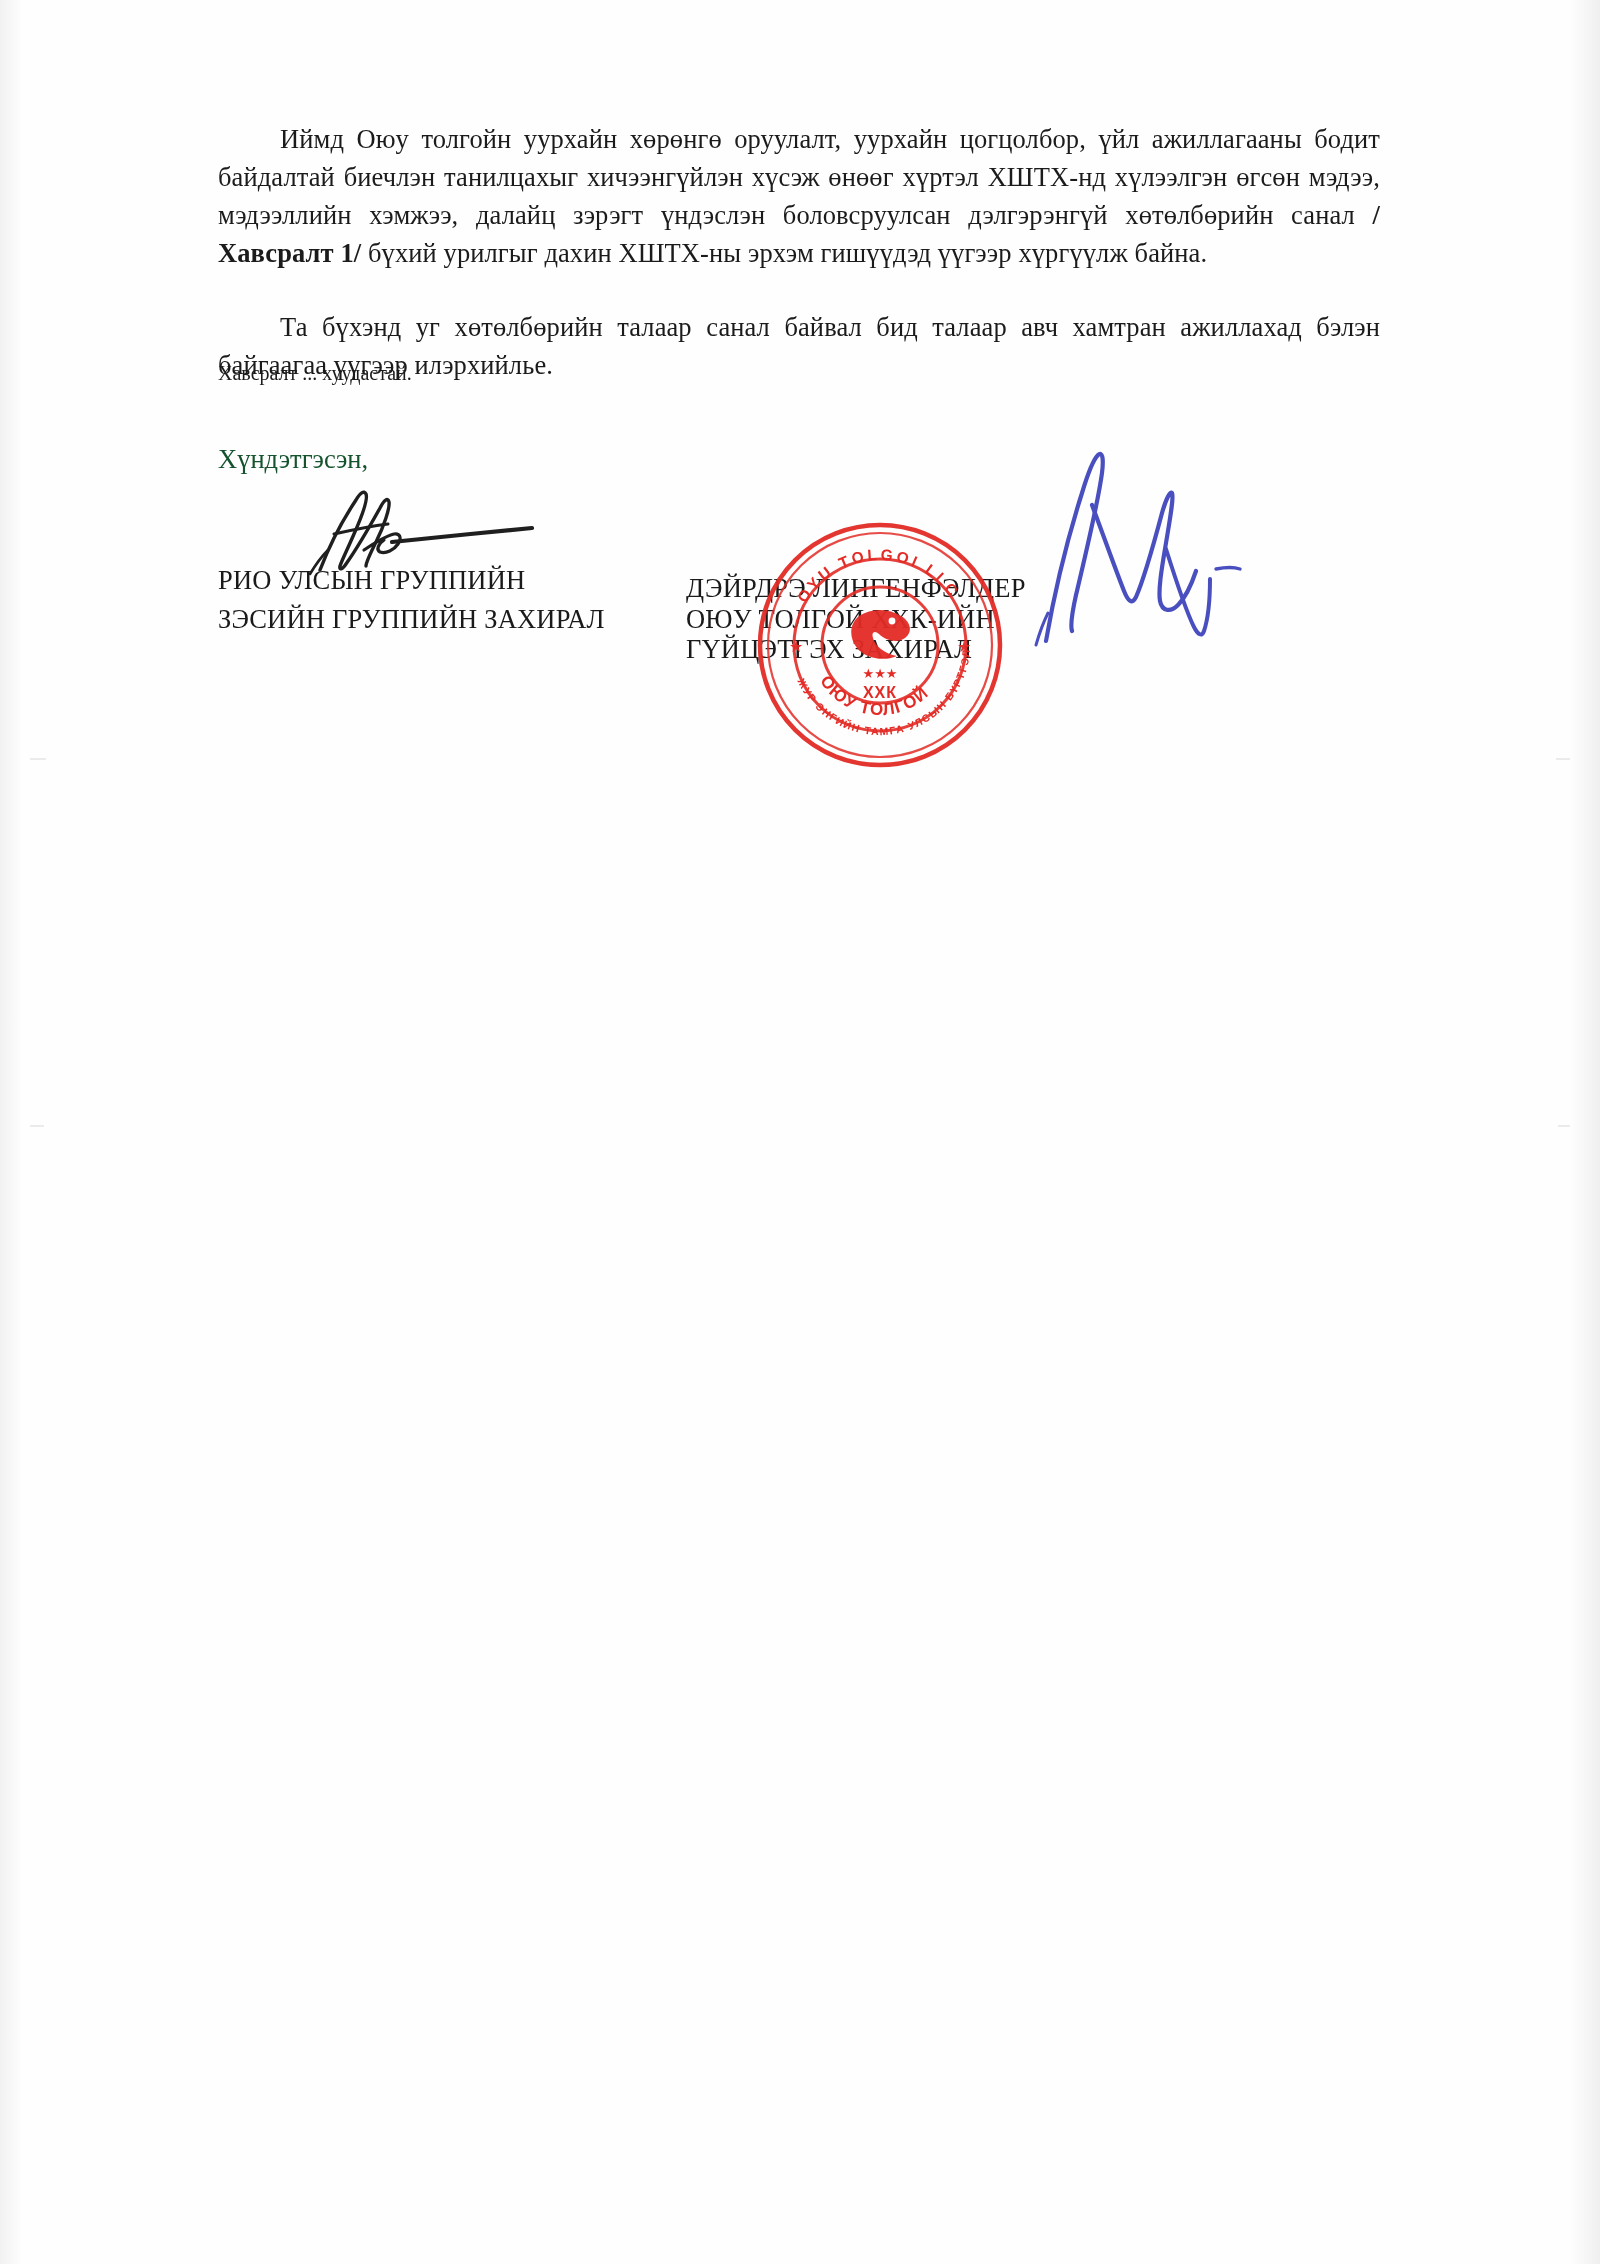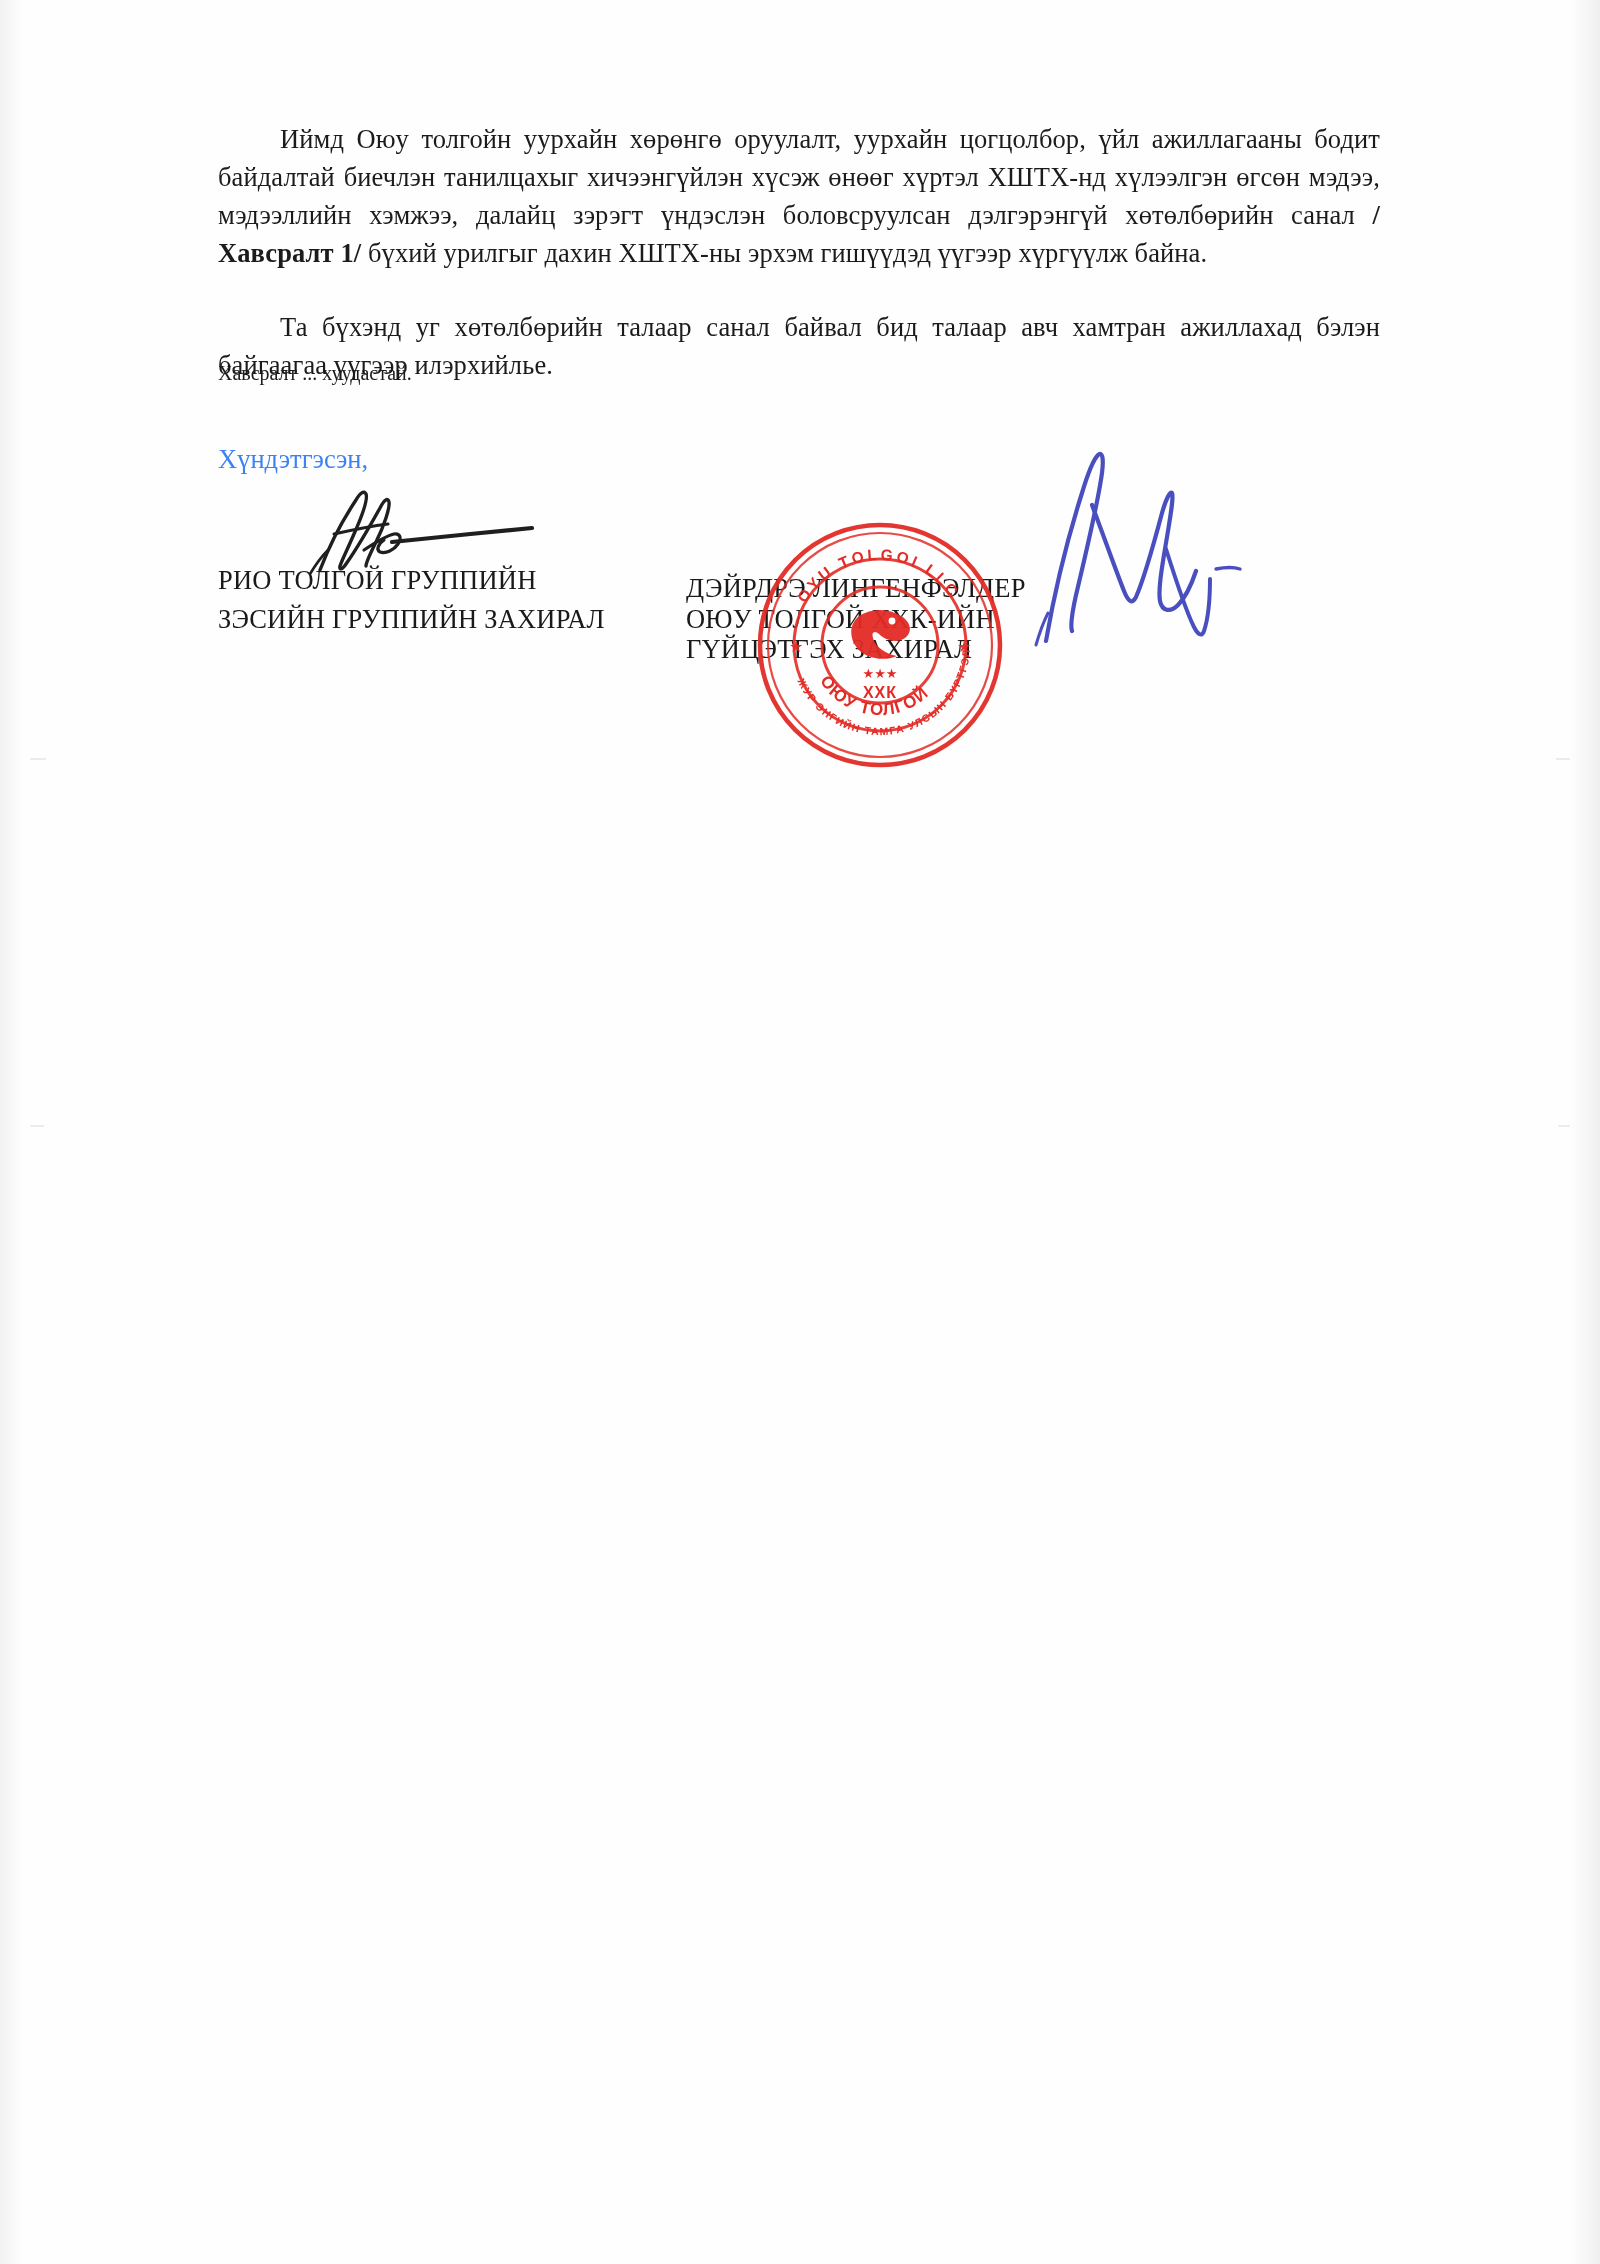--- a/index.html
+++ b/index.html
@@ -64,21 +64,21 @@
     line-height: 38px;
     color: #1b1b1b;
   }
 
   .closing {
     position: absolute;
     left: 218px;
     top: 440px;
     font-size: 26.5px;
     line-height: 38px;
-    color: #3b82f6;
+    color: #14532d;
   }
 
   
   .sig-left {
     position: absolute;
     left: 218px;
     top: 565px;
     width: 480px;
   }
   .sig-right {
@@ -145,21 +145,21 @@
 
     <p class="para">Та бүхэнд уг хөтөлбөрийн талаар санал байвал бид талаар авч хамтран ажиллахад бэлэн байгаагаа үүгээр илэрхийлье.</p>
 
   </div>
 
   <div class="attachment-note">Хавсралт ... хуудастай.</div>
 
   <div class="closing">Хүндэтгэсэн,</div>
 
   <div class="sig-left">
-    <div class="sig-name-block" style="margin-top:0">РИО ТОЛГОЙ ГРУППИЙН</div>
+    <div class="sig-name-block" style="margin-top:0">РИО УЛСЫН ГРУППИЙН</div>
     <div class="sig-name-block" style="margin-top:8px">ЗЭСИЙН ГРУППИЙН ЗАХИРАЛ</div>
   </div>
 
   <div class="sig-right">
     <div class="sig-name-block">ДЭЙРДРЭ ЛИНГЕНФЭЛДЕР</div>
     <div class="sig-name-block" style="margin-top:0">ОЮУ ТОЛГОЙ ХХК-ИЙН</div>
     <div class="sig-name-block" style="margin-top:0">ГҮЙЦЭТГЭХ ЗАХИРАЛ</div>
   </div>
 
   <div class="hand-sig-1">

